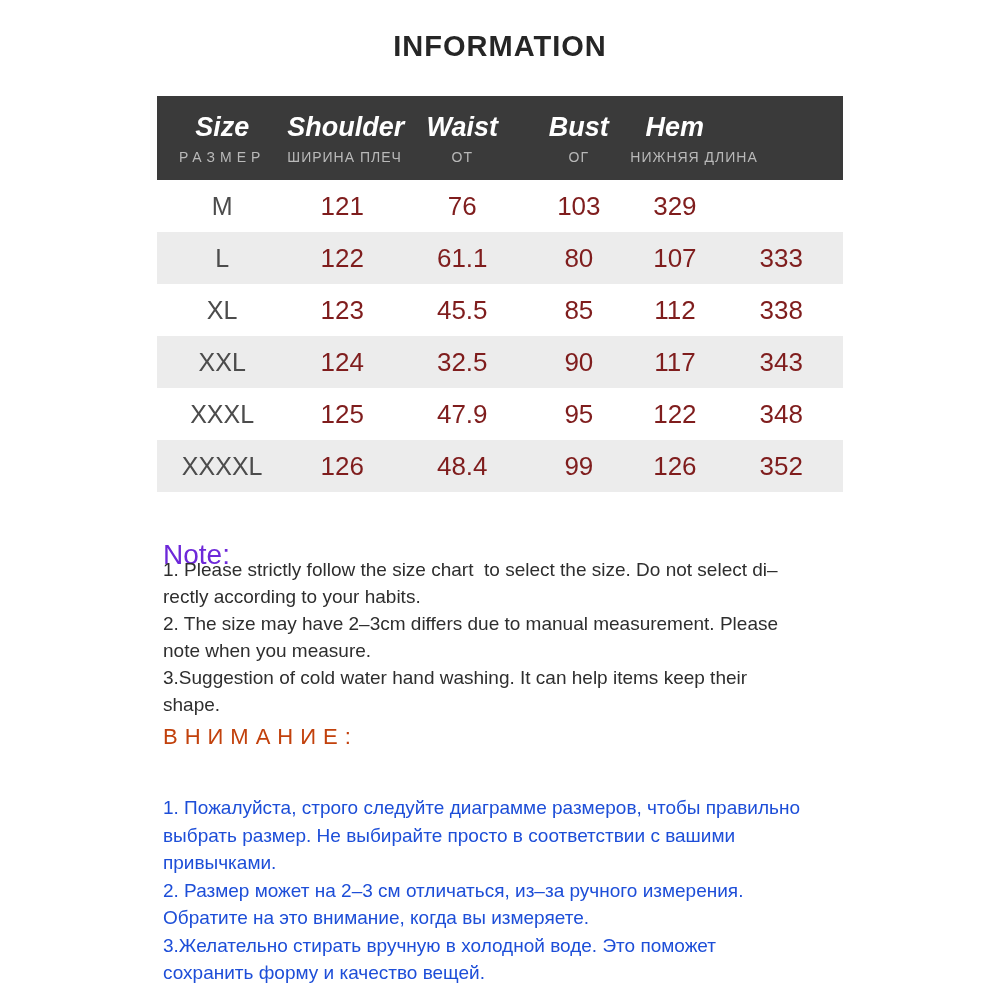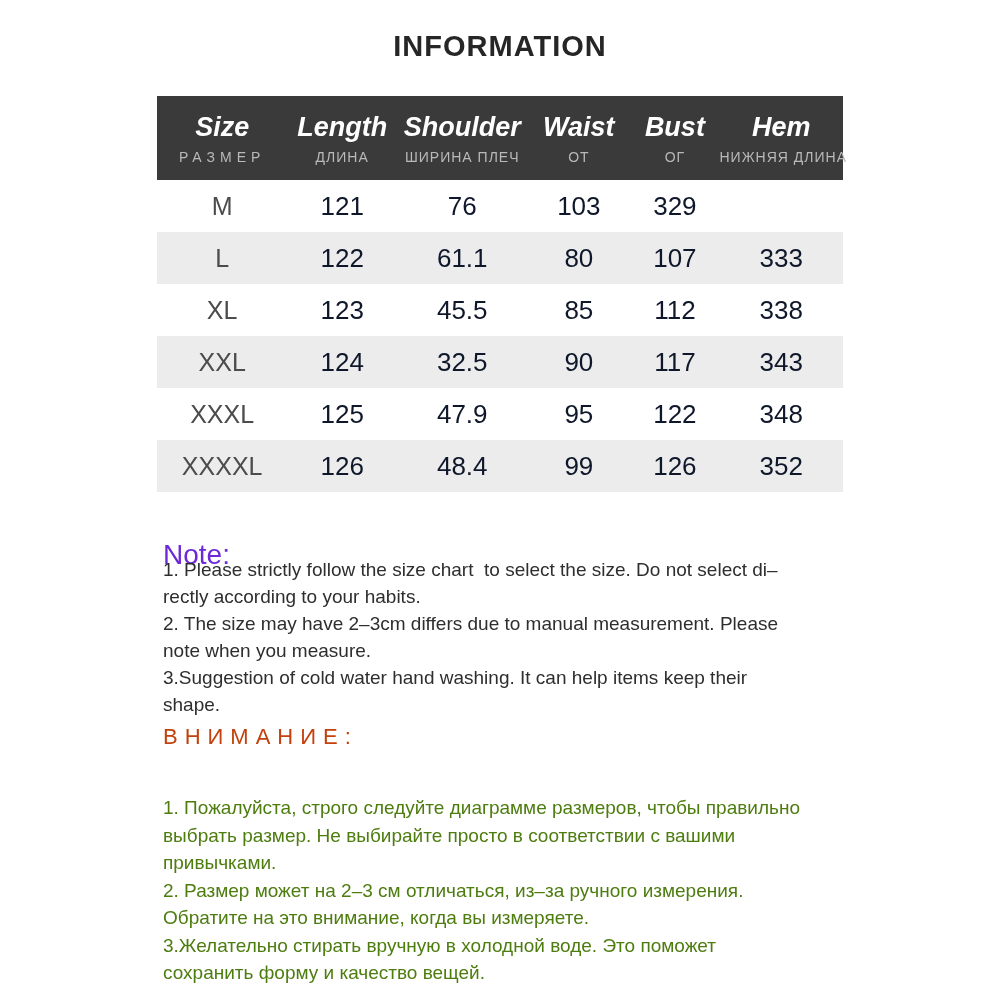--- a/index.html
+++ b/index.html
@@ -63,21 +63,21 @@
     display: grid;
     grid-template-columns: 19% 16% 19% 15% 13% 18%;
     height: 52px;
     align-items: center;
     background: #ffffff;
   }
   .tbody .trow:nth-child(even) { background: #ececec; }
   .td {
     text-align: center;
     font-size: 26px;
-    color: #0f172a;
+    color: #7f1d1d;
   }
   .td.size-cell { color: #4c4c4c; font-size: 25px; }
 
   .note-heading {
     position: absolute;
     left: 163px;
     top: 539px;
     font-size: 28px;
     font-weight: 500;
     color: #6d28d9;
@@ -101,40 +101,36 @@
     letter-spacing: 7px;
     color: #c2410c;
   }
   .attention-body {
     position: absolute;
     left: 163px;
     top: 794px;
     width: 710px;
     font-size: 19px;
     line-height: 27.5px;
-    color: #4d7c0f;
+    color: #1d4ed8;
     white-space: pre-wrap;
   }
 </style>
 </head>
 <body>
 
 <div class="page">
 
   <h1 class="title">INFORMATION</h1>
 
   <div class="size-table">
     <div class="thead">
       <div class="th col-size">
         <div class="th-en">Size</div>
         <div class="th-ru">РАЗМЕР</div>
-      </div>
-      <div class="th">
-        <div class="th-en">Length</div>
-        <div class="th-ru">ДЛИНА</div>
       </div>
       <div class="th">
         <div class="th-en">Shoulder</div>
         <div class="th-ru">ШИРИНА ПЛЕЧ</div>
       </div>
       <div class="th">
         <div class="th-en">Waist</div>
         <div class="th-ru">ОТ</div>
       </div>
       <div class="th">

